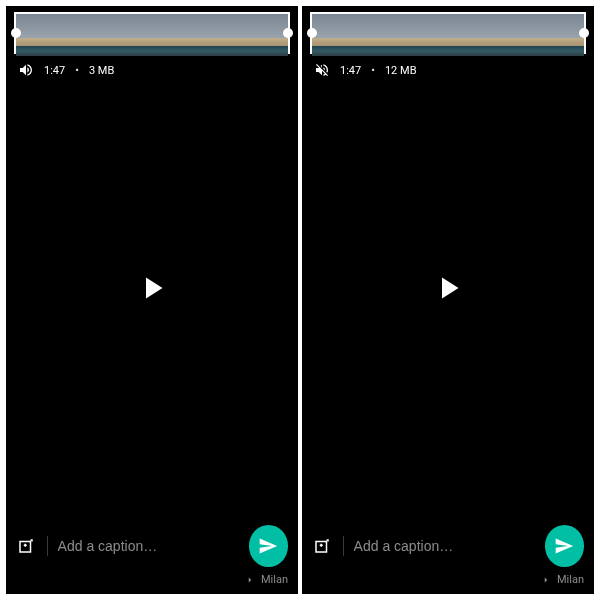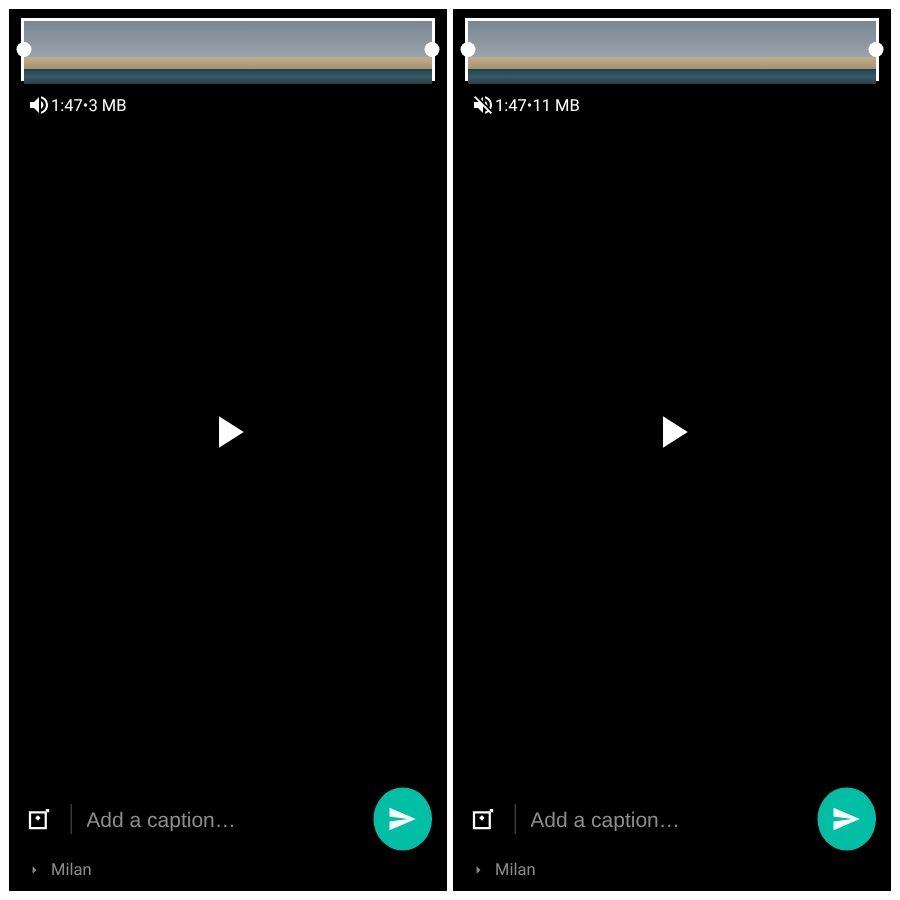--- a/index.html
+++ b/index.html
@@ -27,21 +27,21 @@
     }
     .timeline .sky { height: 24px; background: linear-gradient(#7a8793,#8d97a1 60%, #9aa4ad); }
     .timeline .beach { height: 8px; background: linear-gradient(#c0ae8a,#a8926f); }
     .timeline .sea { height: 10px; background: linear-gradient(#20424e,#335a66,#2e3d44); }
     .handle { position: absolute; top: 50%; width: 10px; height: 10px; border-radius: 50%; background: #fff; transform: translate(-50%,-50%); }
     .handle.right { left: 100%; }
     
     .inforow {
       position: absolute;
       top: 56px; left: 12px;
-      display: flex; align-items: center; gap: 0;
+      display: flex; align-items: center; gap: 10px;
       color: #fff; font-size: 11px;
     }
     .inforow .dot { opacity: 0.9; }
     
     .play {
       position: absolute;
       left: 50%; top: 48%;
       transform: translate(-50%,-50%);
       cursor: pointer;
     }
@@ -61,21 +61,21 @@
       color: #aaa; font-size: 14px;
     }
     .caption::placeholder { color: #8c8c8c; }
     .sendbtn {
       width: 42px; height: 42px; border-radius: 50%;
       background: #00BFA5;
       display: flex; align-items: center; justify-content: center;
       box-shadow: 0 2px 5px rgba(0,0,0,.4);
       cursor: pointer;
     }
-    .reciprow { display: flex; align-items: center; gap: 6px; color: #8c8c8c; font-size: 11px; padding-left: 2px; }
+    .reciprow { display: flex; align-items: center; gap: 6px; color: #8c8c8c; font-size: 11px; padding-left: 2px; justify-content: flex-end; }
     svg { display: block; }
   </style>
 </head>
 <body>
 
 <div class="pane">
   <div class="timeline">
     <div class="sky"></div>
       <div class="beach"></div>
       <div class="sea"></div>
@@ -132,21 +132,21 @@
     <div class="handle right"></div>
   </div>
   <div class="inforow">
     <span>
       <svg width="16" height="16" viewBox="0 0 24 24" fill="#fff">
           <path d="M16.5 12A4.5 4.5 0 0 0 14 7.97v2.21l2.45 2.45c.03-.2.05-.41.05-.63zm2.5 0c0 .94-.2 1.82-.54 2.64l1.51 1.51A8.8 8.8 0 0 0 21 12c0-4.28-2.99-7.86-7-8.77v2.06c2.89.86 5 3.54 5 6.71zM4.27 3L3 4.27 7.73 9H3v6h4l5 5v-6.73l4.25 4.25c-.67.52-1.42.93-2.25 1.18v2.06a8.99 8.99 0 0 0 3.69-1.81L19.73 21 21 19.73l-9-9L4.27 3zM12 4L9.91 6.09 12 8.18V4z"></path>
         </svg>
     </span>
     <span>1:47</span>
     <span class="dot">•</span>
-    <span>11 MB</span>
+    <span>12 MB</span>
   </div>
   <div class="play">
     <svg width="36" height="36" viewBox="0 0 24 24" fill="#fff">
         <path d="M8 5v14l11-7z"></path>
       </svg>
   </div>
   <div class="bottom">
     <div class="caprow">
       <span class="addmedia">
         <svg width="18" height="18" viewBox="0 0 24 24" fill="#fff">

